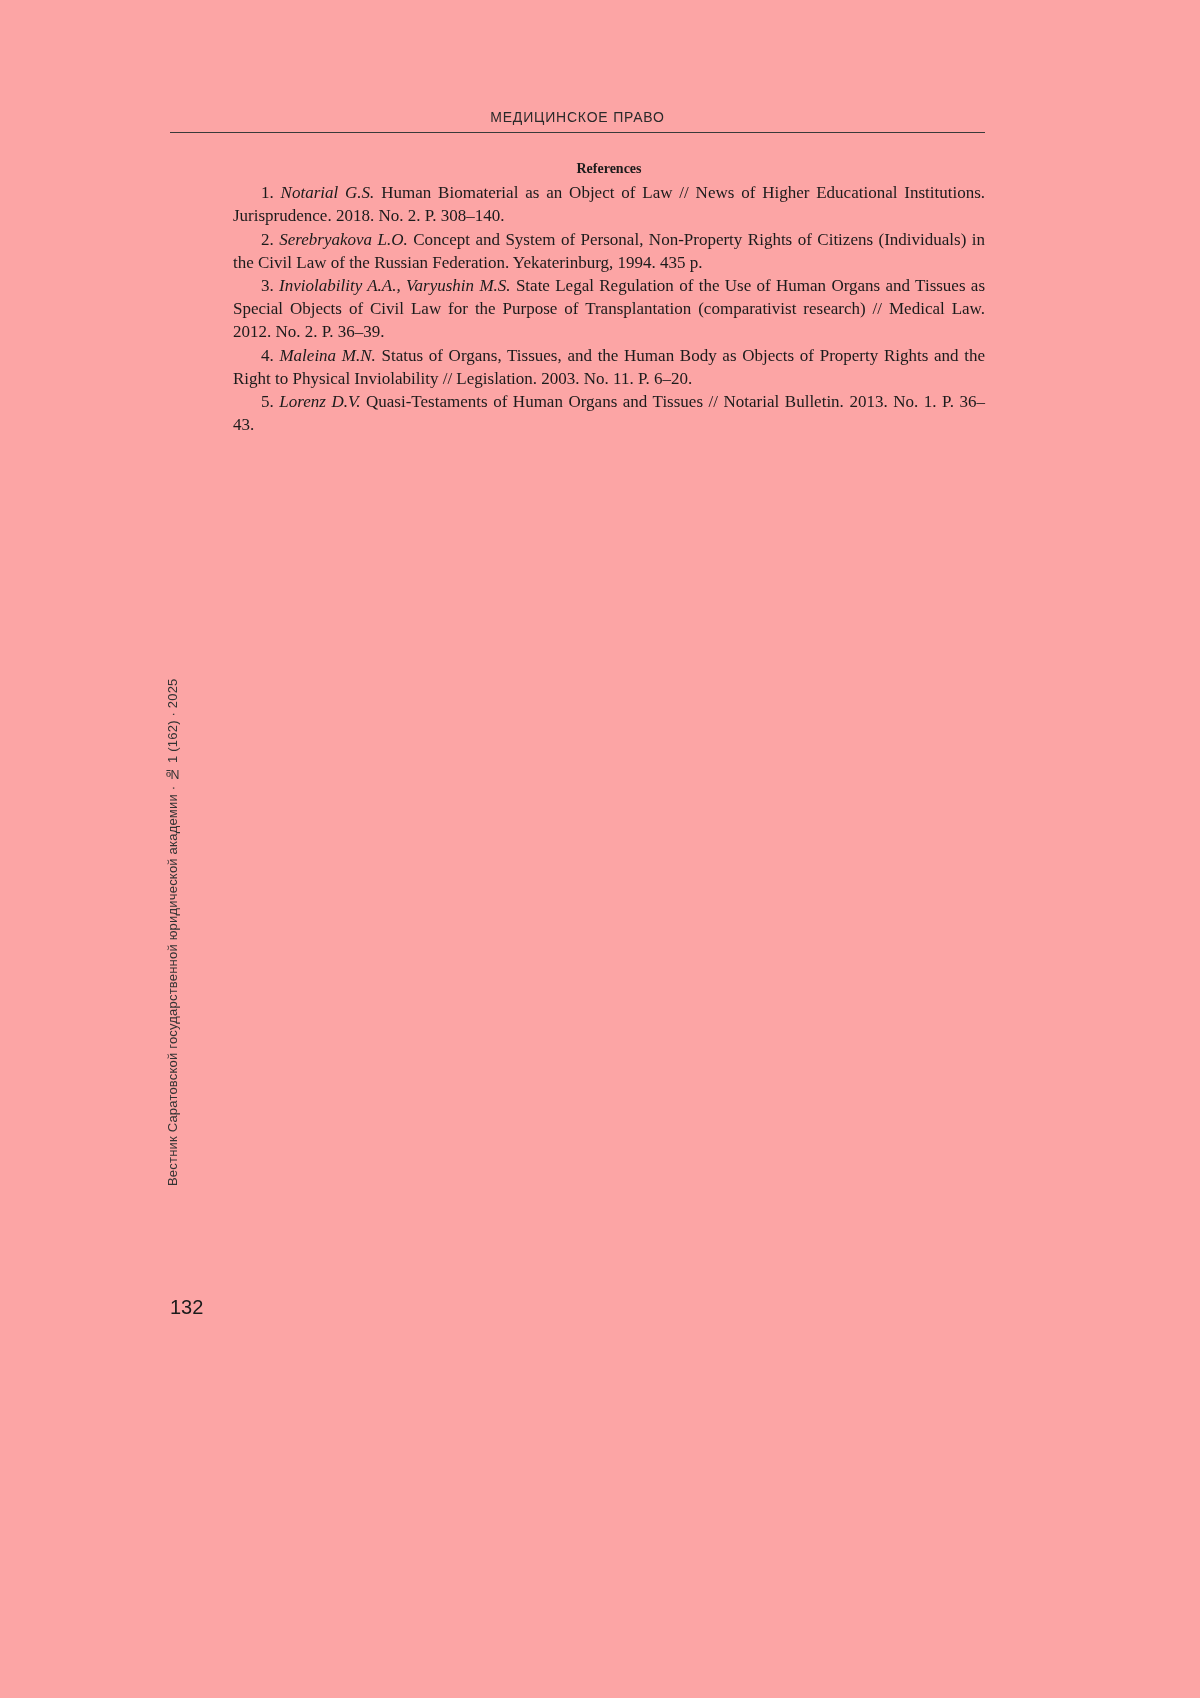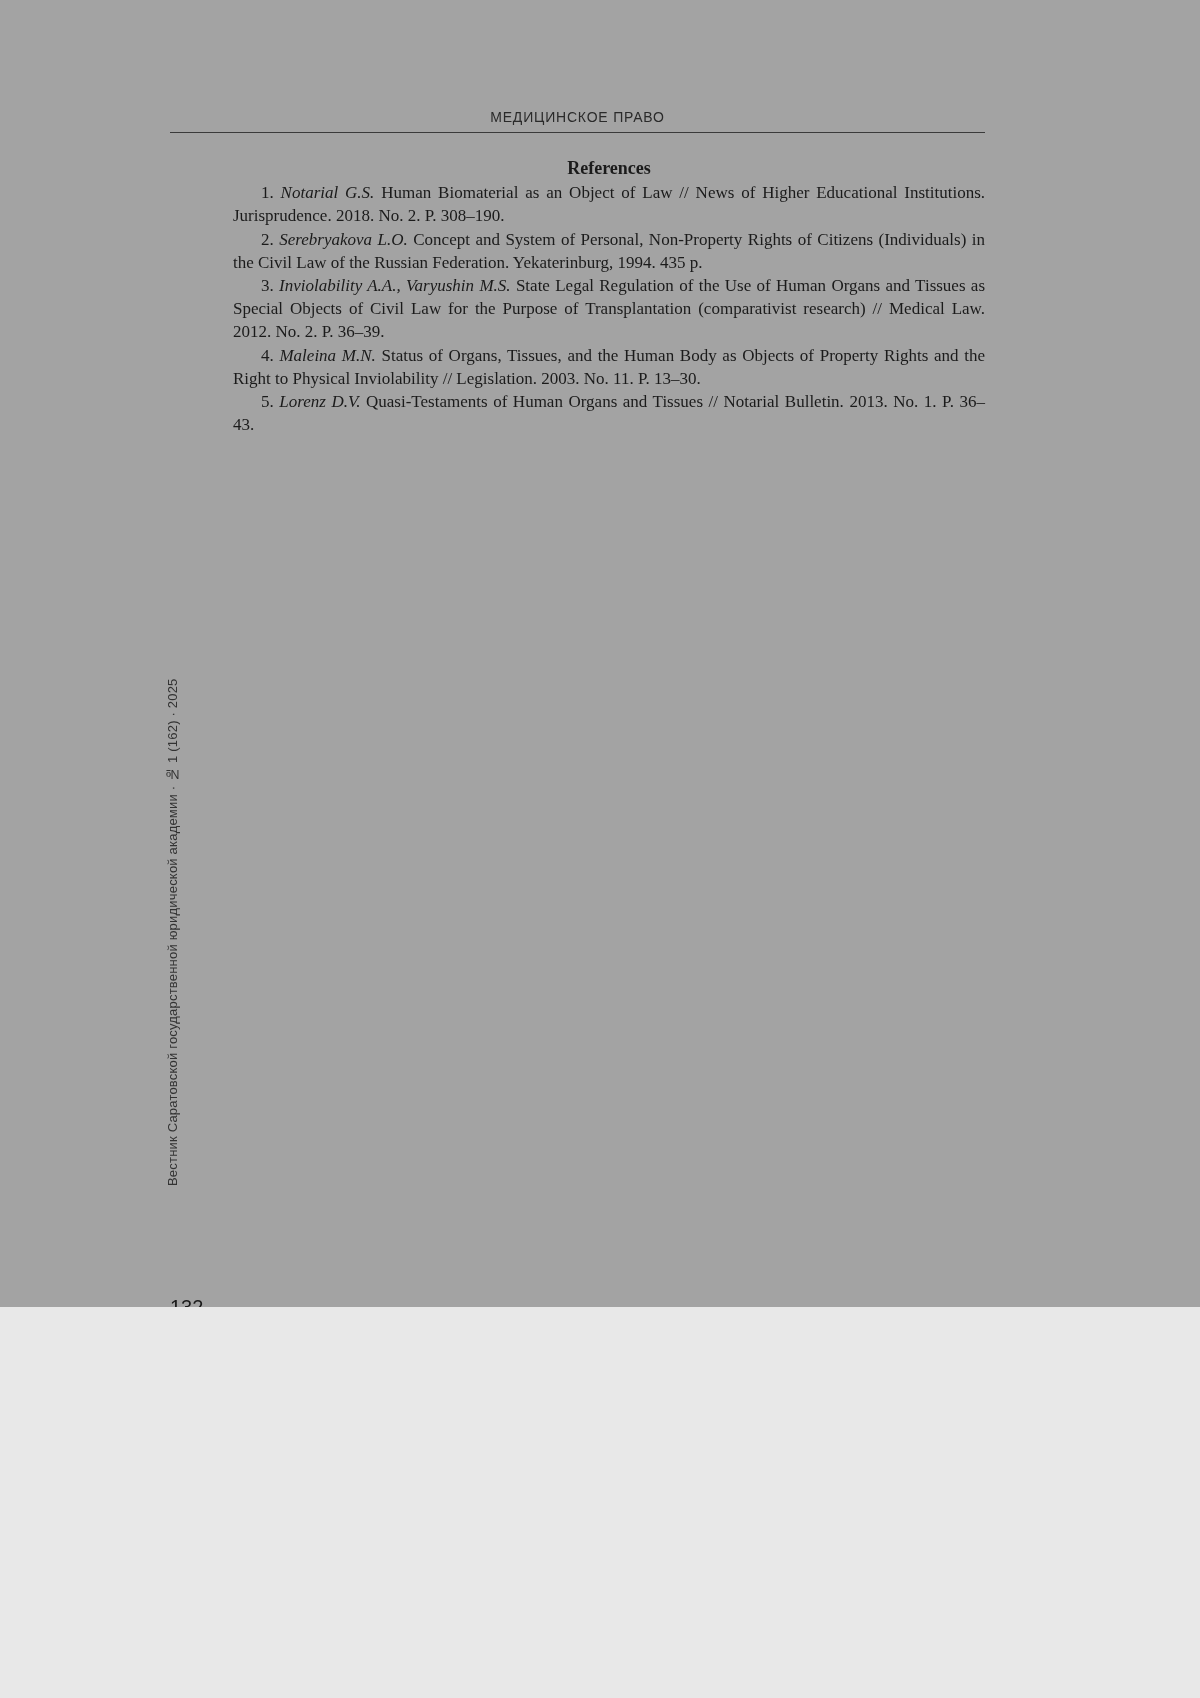--- a/index.html
+++ b/index.html
@@ -2,23 +2,23 @@
 <html><head>
 <meta charset="utf-8">
 <style>
   * { margin: 0; padding: 0; box-sizing: border-box; }
   html, body { background: #e8e8e8; }
   body { font-family: "Liberation Serif", serif; }
 
   .page {
     position: relative;
     width: 1200px;
-    height: 1307px;
+    height: 1698px;
     margin: 0 auto;
-    background: #a3a3a3;
+    background: #fca5a5;
     color: #1b1b1b;
     overflow: hidden;
   }
 
   .running-head {
     position: absolute;
     top: 109px;
     left: 170px;
     width: 815px;
     text-align: center;
@@ -42,21 +42,21 @@
     left: 233px;
     width: 752px;
     font-size: 17px;
     line-height: 23.2px;
     text-align: justify;
   }
 
   .references-title {
     text-align: center;
     font-weight: bold;
-    font-size: 18px;
+    font-size: 14px;
     margin-bottom: 1px;
   }
 
   .ref {
     text-indent: 28px;
     text-align: justify;
   }
 
   .ref .authors { font-style: italic; }
 
@@ -92,39 +92,39 @@
 
   <div class="head-rule"></div>
 
   <main class="content">
 
     <h2 class="references-title">References</h2>
 
     <p class="ref">
       <span class="num">1.</span>
       <span class="authors">Notarial G.S.</span>
-      <span class="text">Human Biomaterial as an Object of Law // News of Higher Educational Institutions. Jurisprudence. 2018. No. 2. P. 308–190.</span>
+      <span class="text">Human Biomaterial as an Object of Law // News of Higher Educational Institutions. Jurisprudence. 2018. No. 2. P. 308–140.</span>
     </p>
 
     <p class="ref">
       <span class="num">2.</span>
       <span class="authors">Serebryakova L.O.</span>
       <span class="text">Concept and System of Personal, Non-Property Rights of Citizens (Individuals) in the Civil Law of the Russian Federation. Yekaterinburg, 1994. 435 p.</span>
     </p>
 
     <p class="ref">
       <span class="num">3.</span>
       <span class="authors">Inviolability A.A., Varyushin M.S.</span>
       <span class="text">State Legal Regulation of the Use of Human Organs and Tissues as Special Objects of Civil Law for the Purpose of Transplantation (comparativist research) // Medical Law. 2012. No. 2. P. 36–39.</span>
     </p>
 
     <p class="ref">
       <span class="num">4.</span>
       <span class="authors">Maleina M.N.</span>
-      <span class="text">Status of Organs, Tissues, and the Human Body as Objects of Property Rights and the Right to Physical Inviolability // Legislation. 2003. No. 11. P. 13–30.</span>
+      <span class="text">Status of Organs, Tissues, and the Human Body as Objects of Property Rights and the Right to Physical Inviolability // Legislation. 2003. No. 11. P. 6–20.</span>
     </p>
 
     <p class="ref">
       <span class="num">5.</span>
       <span class="authors">Lorenz D.V.</span>
       <span class="text">Quasi-Testaments of Human Organs and Tissues // Notarial Bulletin. 2013. No. 1. P. 36–43.</span>
     </p>
 
 
   </main>

